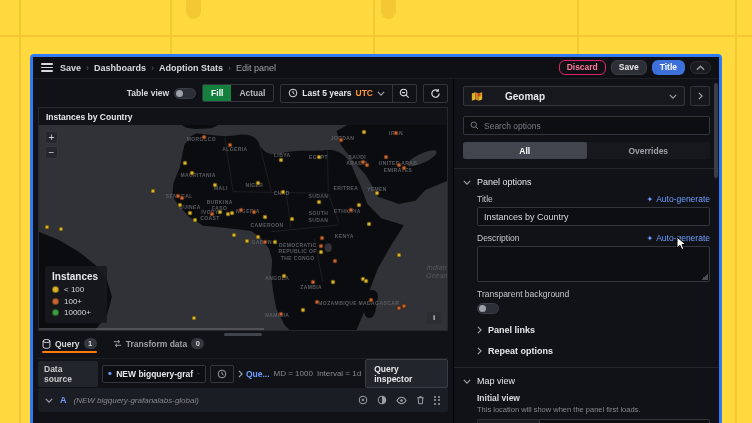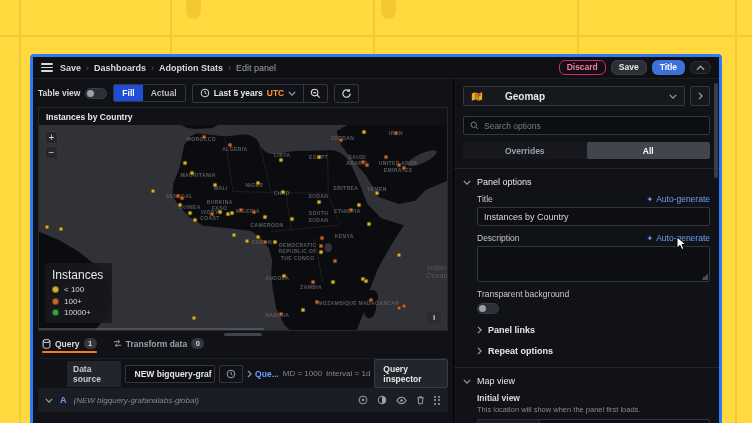--- a/index.html
+++ b/index.html
@@ -30,30 +30,30 @@
   .btn.save { background:#2c2f35; border-color:#3a3d45; color:#e6e7ea; }
   .btn.apply { background:#3d71d9; color:#fff; }
   .btn.sq { padding:2.5px 5px; background:#1a1c21; border-color:#2b2e35; }
 
   .content { display:flex; height:353px; }
   .left { width:420px; padding:0 5px; display:flex; flex-direction:column; }
   .right { flex:1; border-left:1px solid #000; background:#111217; padding:7px 9px 0 9px;
     position:relative; }
 
   
-  .toolbar { height:28px; display:flex; align-items:center; gap:6px;
+  .toolbar { height:28px; display:flex; align-items:center; justify-content:flex-end; gap:6px;
     font-size:8.5px; }
   .tv { display:flex; align-items:center; gap:5px; color:#d8d9dd; font-weight:600; }
   .switch { width:22px; height:11px; border-radius:6px; background:#2c2f36; position:relative;
     cursor:pointer; border:1px solid #3a3d45; }
   .switch i { position:absolute; left:1px; top:1px; width:7px; height:7px; border-radius:50%;
     background:#9da0a8; }
   .seg-group { display:flex; border:1px solid #33363c; border-radius:2px; overflow:hidden; }
   .seg { padding:3px 8px; color:#b9bbc0; cursor:pointer; font-weight:600; }
-  .seg.on { background:#1d4ed8; color:#fff; }
+  .seg.on { background:#15803d; color:#fff; }
   .pickgroup { display:flex; align-items:center; border:1px solid #33363c; border-radius:2px; }
   .pick { display:flex; align-items:center; gap:4px; padding:3px 7px; cursor:pointer;
     font-weight:700; color:#e6e7ea; }
   .utc { color:#ff9830; font-weight:700; }
   .toolbtn { padding:3px 6px; border-left:1px solid #33363c; display:flex; align-items:center;
     cursor:pointer; }
   .toolbtn.solo { border:1px solid #33363c; border-radius:2px; }
   svg.ic { display:block; }
 
   
@@ -67,21 +67,21 @@
     border:1px solid rgba(0,0,0,.55); transform:translate(-50%,-50%); cursor:pointer; }
   .clabel { position:absolute; transform:translate(-50%,-50%); font-size:5px; font-weight:700;
     letter-spacing:.4px; color:#5b5d64; white-space:pre; text-align:center; line-height:1.25; }
   .clabel.italic { font-style:italic; font-size:7px; font-weight:400; color:#56585f;
     letter-spacing:.2px; }
   .zoomctl { position:absolute; left:6px; top:6px; display:flex; flex-direction:column; gap:2px; }
   .zbtn { width:13px; height:13px; background:#26272c; border:1px solid #35373d; color:#d8d9dd;
     font-size:10px; line-height:11px; text-align:center; border-radius:2px; cursor:pointer; }
   .legend { position:absolute; left:6px; bottom:7px; background:rgba(23,25,29,.92);
     border-radius:2px; padding:5px 9px 6px 7px; }
-  .lg-title { font-size:12px; font-weight:400; color:#e6e7ea; margin-bottom:3px; }
+  .lg-title { font-size:10px; font-weight:700; color:#e6e7ea; margin-bottom:3px; }
   .lg-row { display:flex; align-items:center; gap:5px; margin-top:2.5px; }
   .lg-dot { width:7px; height:7px; border-radius:50%; border:1px solid rgba(0,0,0,.4); }
   .lg-row span:last-child { font-size:8px; color:#d8d9dd; }
   .scalebar { position:absolute; left:0; bottom:0; width:225px; height:2px; background:#6a6c72;
     opacity:.55; }
   .infobtn { position:absolute; right:6px; bottom:6px; width:14px; height:12px;
     background:#2c2d32; border-radius:2px; color:#cfd0d4; font-size:8px; font-weight:700;
     text-align:center; line-height:12px; cursor:pointer; }
 
   .handle-row { height:7px; display:flex; align-items:center; justify-content:center; }
@@ -92,21 +92,21 @@
     border-bottom:1px solid #1d1f24; }
   .qtab { display:flex; align-items:center; gap:4px; font-size:8.5px; font-weight:600;
     color:#d8d9dd; padding-bottom:4px; position:relative; cursor:pointer; }
   .qtab.active:after { content:""; position:absolute; left:0; right:0; bottom:0; height:2px;
     background:#ff780a; border-radius:1px; }
   .qtab.dim { color:#9da0a8; }
   .badge { background:#34373e; color:#d8d9dd; font-size:7.5px; font-weight:600;
     border-radius:6px; padding:1px 4.5px; }
   .qbar { height:29px; display:flex; align-items:center; gap:4px; font-size:8.5px; }
   .chip { background:#22252b; color:#c9cacd; padding:3px 6px; border-radius:2px;
-    font-weight:600;margin-left:29px; }
+    font-weight:600; }
   .dssel { display:flex; align-items:center; gap:4px; background:#0d0e12;
     border:1px solid #33363c; border-radius:2px; padding:2.5px 5px; width:104px;
     cursor:pointer; overflow:hidden; white-space:nowrap; }
   .dssel span { font-weight:600; color:#e6e7ea; }
   .qopt { color:#6e9fff; font-weight:600; cursor:pointer; display:flex; gap:3px;
     align-items:center; }
   .meta { color:#87898f; font-size:8px; white-space:nowrap;text-align:right; }
   .qinspect { margin-left:auto; background:#22252b; border:1px solid #3a3d45; color:#e6e7ea;
     font-size:8.5px; font-weight:600; border-radius:2px; padding:3.5px 8px; cursor:pointer; }
   .qrow { height:24px; background:#1a1d23; border-radius:2px; display:flex; align-items:center;
@@ -532,22 +532,22 @@
 
       <div class="search">
         <svg class="ic" width="9" height="9" viewBox="0 0 12 12">
           <circle cx="5" cy="5" r="3.6" fill="none" stroke="#7a7d85" stroke-width="1.3"></circle>
           <path d="M7.8 7.8 10.6 10.6" stroke="#7a7d85" stroke-width="1.3"></path>
         </svg>
         <input placeholder="Search options" style="">
       </div>
 
       <div class="segtabs">
+        <div class="segtab on">All</div>
         <div class="segtab">Overrides</div>
-        <div class="segtab on">All</div>
       </div>
 
       <div class="rdiv"></div>
 
       <div class="sect-h">
         <svg class="ic" width="8" height="5" viewBox="0 0 10 6">
             <path class="chev" d="M1 1 5 5 9 1"></path>
           </svg>
         <span>Panel options</span>
       </div>

